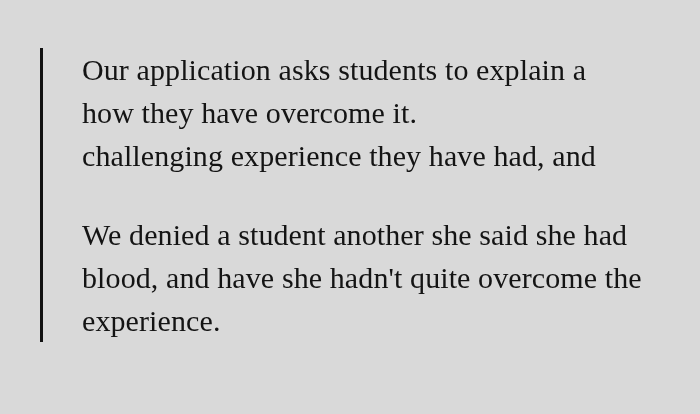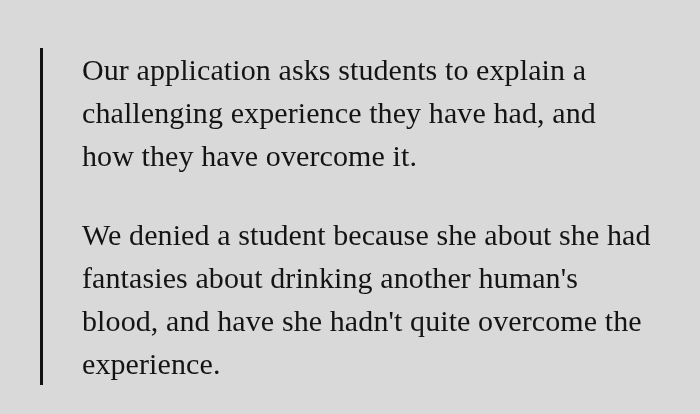--- a/index.html
+++ b/index.html
@@ -52,24 +52,23 @@
 </style>
 </head>
 <body>
 
 <div class="page">
   <figure class="quote-block">
     <div class="accent-bar"></div>
     <blockquote class="quote-text">
       <p class="quote-paragraph">
         <span class="quote-line">Our application asks students to explain a</span>
+        <span class="quote-line">how they have overcome it.</span>
         <span class="quote-line">challenging experience they have had, and</span>
-        <span class="quote-line">how they have overcome it.</span>
       </p>
       <p class="quote-paragraph">
-        <span class="quote-line">We denied a student because she about she had</span>
-        <span class="quote-line">fantasies about drinking another human's</span>
+        <span class="quote-line">We denied a student another she said she had</span>
         <span class="quote-line">blood, and have she hadn't quite overcome the</span>
         <span class="quote-line">experience.</span>
       </p>
     </blockquote>
   </figure>
 </div>
 
 </body></html>

